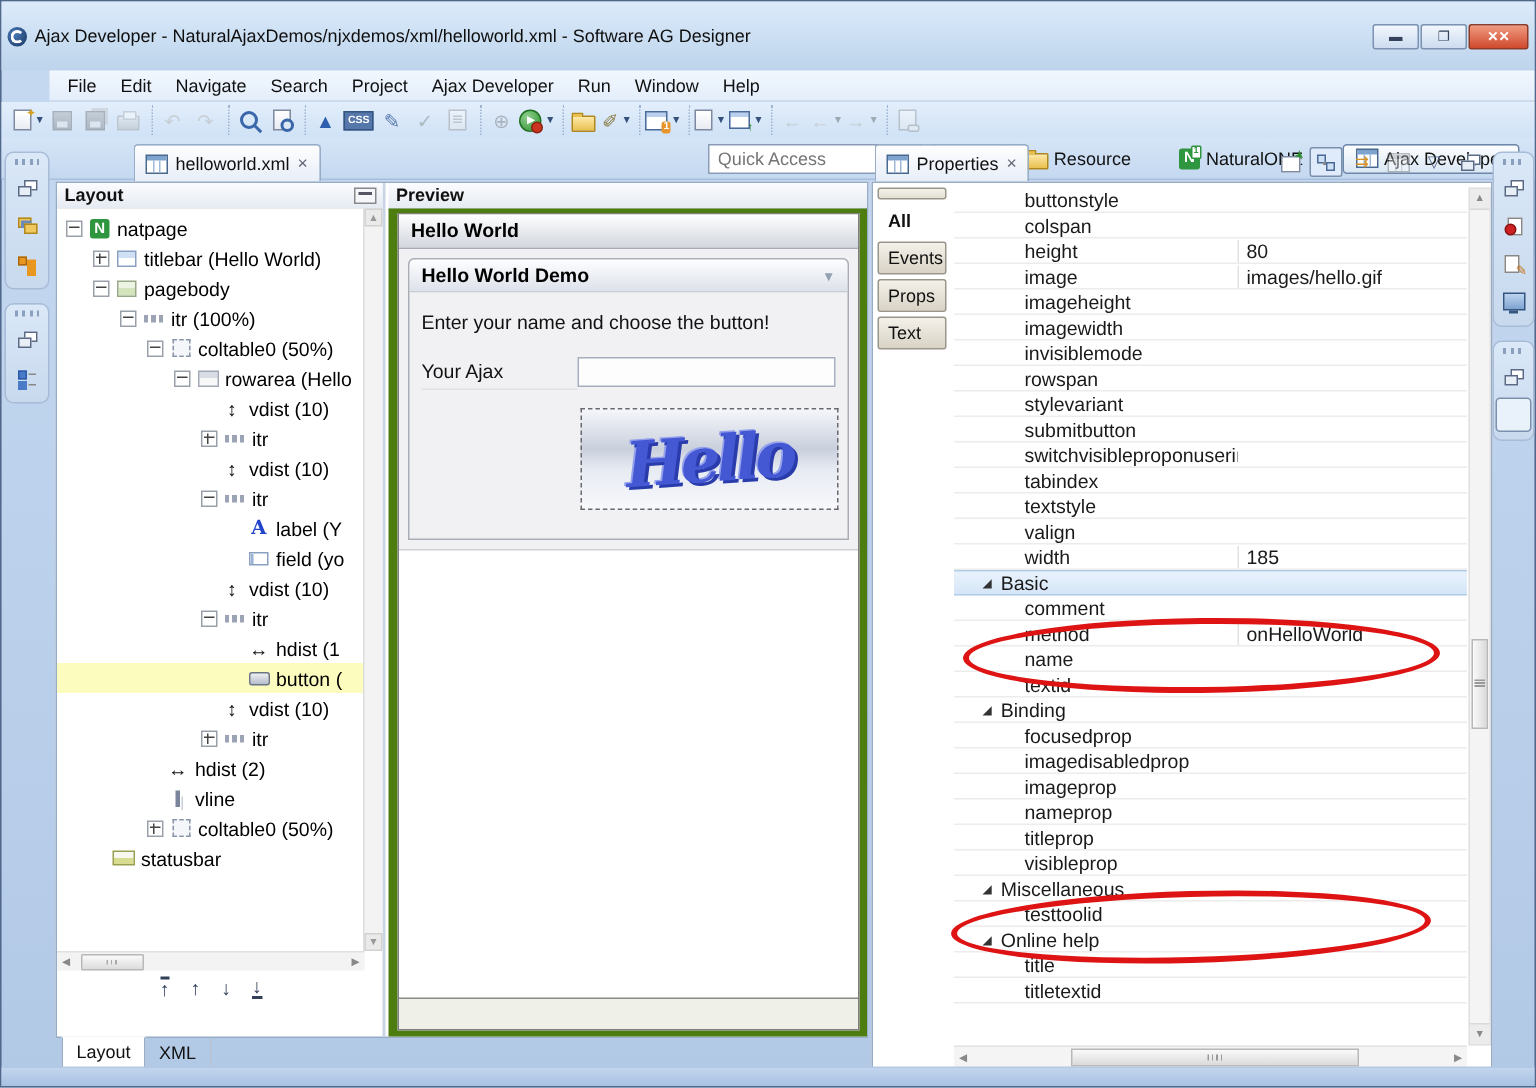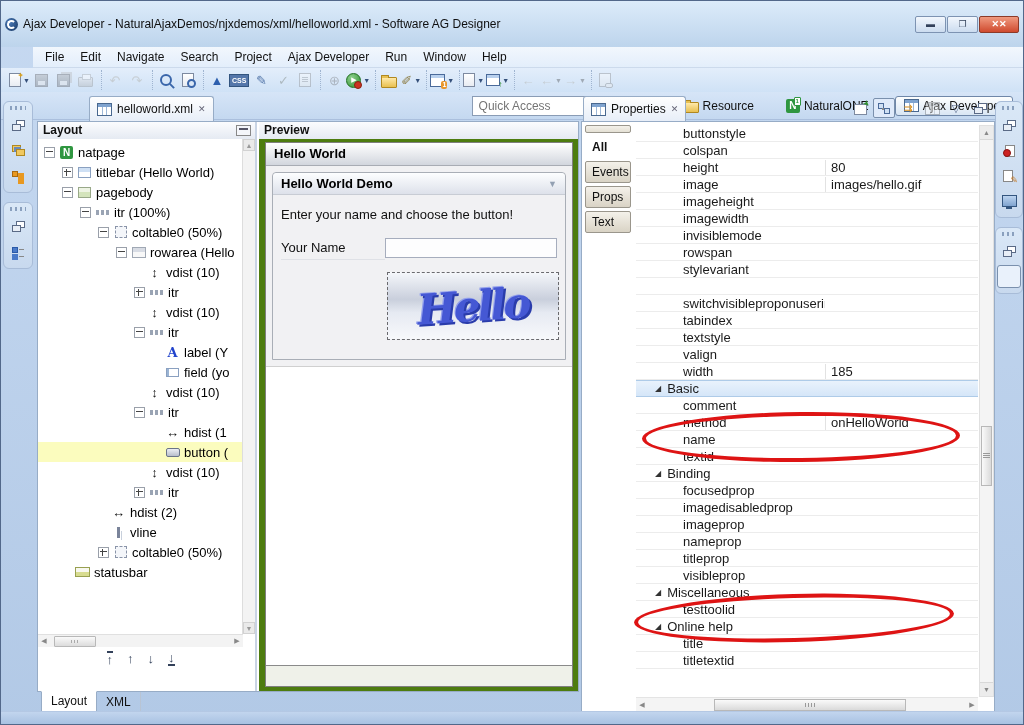--- a/index.html
+++ b/index.html
@@ -573,21 +573,21 @@
               <div class="apptitle">Hello World</div>
               <div class="appgray">
                 <div class="rowarea">
                   <div class="rahead">
                     <span>Hello World Demo</span>
                     <span class="ratri">▼</span>
                   </div>
                   <div class="rabody">
                     <div class="instr">Enter your name and choose the button!</div>
                     <div class="fieldrow">
-                      <span class="flabel">Your Name</span>
+                      <span class="flabel">Your Ajax</span>
                       <input class="finput" value="" style="">
                     </div>
                     <div class="hellobtn">
                       <span class="helloscript">Hello</span>
                     </div>
                   </div>
                 </div>
               </div>
               <div class="appwhite"></div>
               <div class="appstatus"></div>
@@ -668,20 +668,21 @@
             </div>
             <div class="prow">
               <span class="pname">rowspan</span>
               <span class="pval"></span>
             </div>
             <div class="prow">
               <span class="pname">stylevariant</span>
               <span class="pval"></span>
             </div>
             <div class="prow">
+              <span class="pname">submitbutton</span>
               <span class="pval"></span>
             </div>
             <div class="prow">
               <span class="pname">switchvisibleproponuserinput</span>
               <span class="pval"></span>
             </div>
             <div class="prow">
               <span class="pname">tabindex</span>
               <span class="pval"></span>
             </div>

